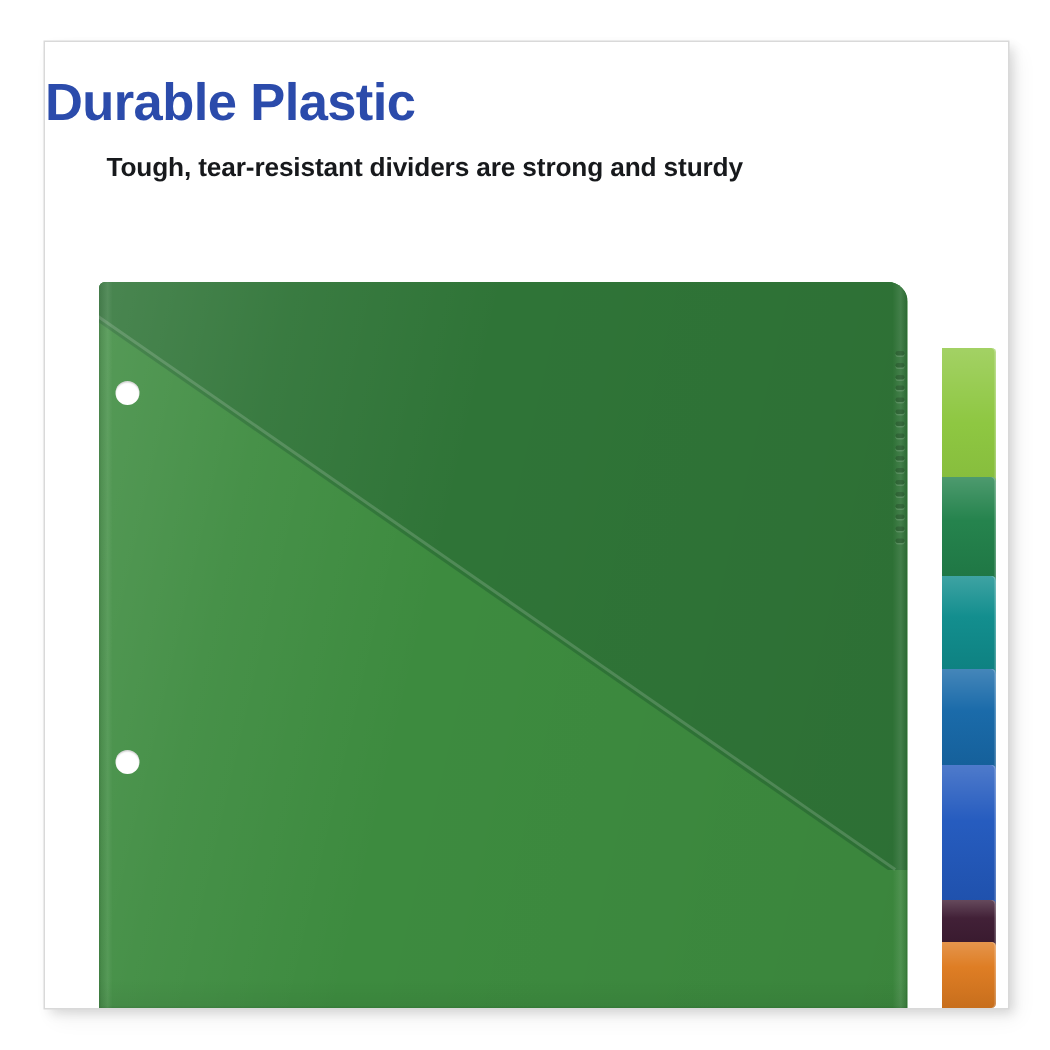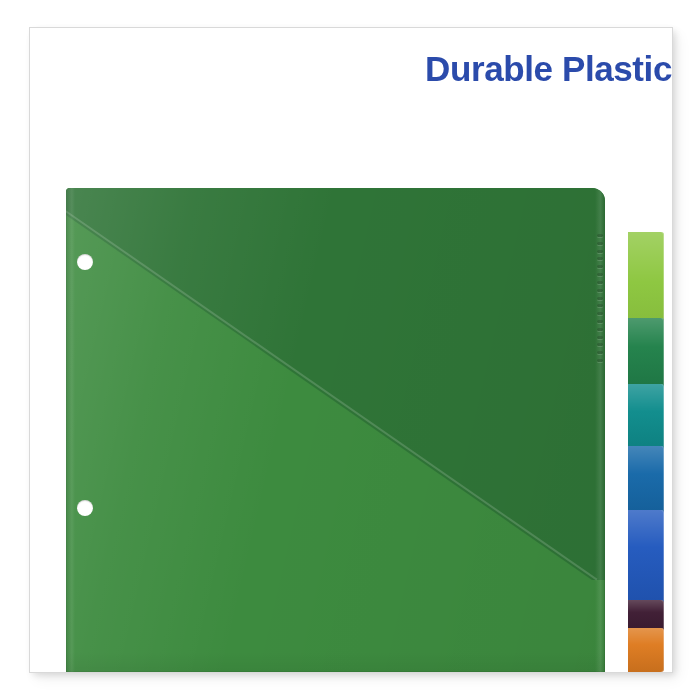--- a/index.html
+++ b/index.html
@@ -36,21 +36,21 @@
       6px 7px 14px rgba(0,0,0,0.06);
     overflow: hidden;
   }
 
   
   .heading-block {
     position: absolute;
     left: 0;
     top: 22px;
     width: 642px;
-    text-align: right;
+    text-align: left;
   }
   .headline {
     margin: 0;
     font-size: 35px;
     font-weight: bold;
     letter-spacing: -0.4px;
     color: #2B4BAB;
     line-height: 1.1;
   }
   .subhead {
@@ -208,20 +208,21 @@
 </style>
 </head>
 <body>
 
 <div class="stage">
   <div class="card">
 
     <div class="heading-block">
       <h1 class="headline" style="color: rgb(43, 75, 171);">Durable Plastic</h1>
       <p class="subhead">
+        <span>Tough, tear-resistant dividers are strong and sturdy</span>
         <br>
       </p>
     </div>
 
     <div class="divider-wrap">
 
       <div class="tab" style="top:44px;  height:132px; background:#8CC63E;"></div>
       <div class="tab" style="top:130px; height:76px;  background:#21814A;"></div>
       <div class="tab" style="top:196px; height:72px;  background:#0E8C8C;"></div>
       <div class="tab" style="top:258px; height:74px;  background:#1668A8;"></div>

